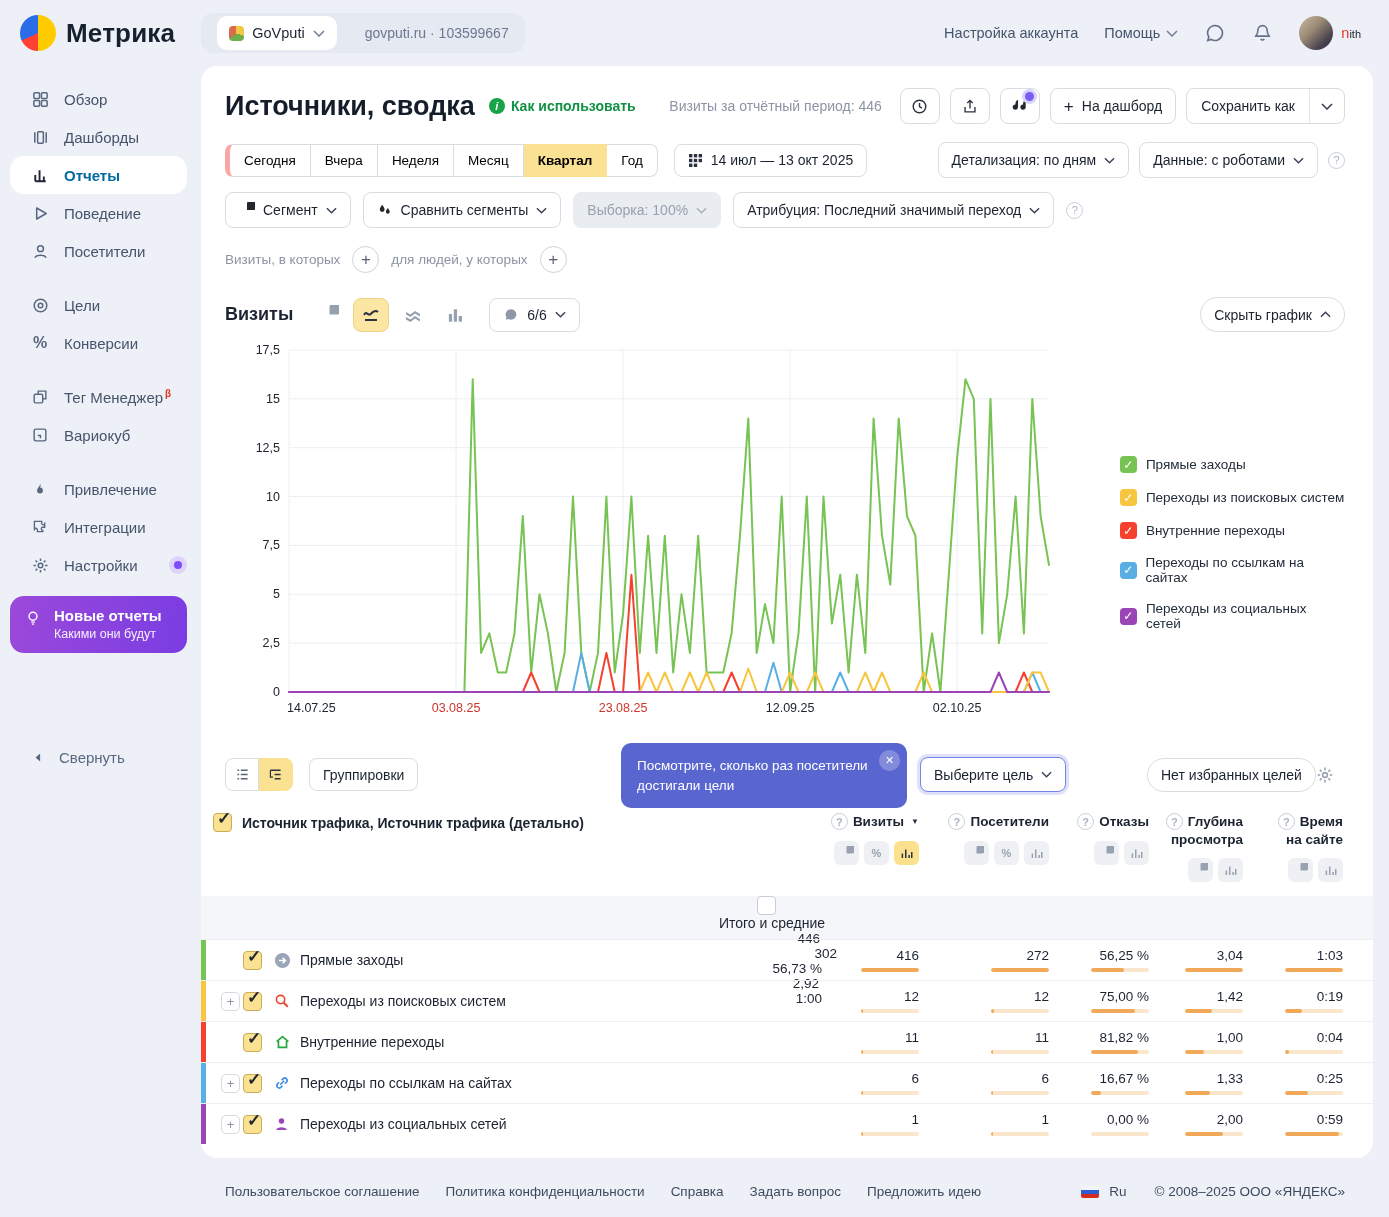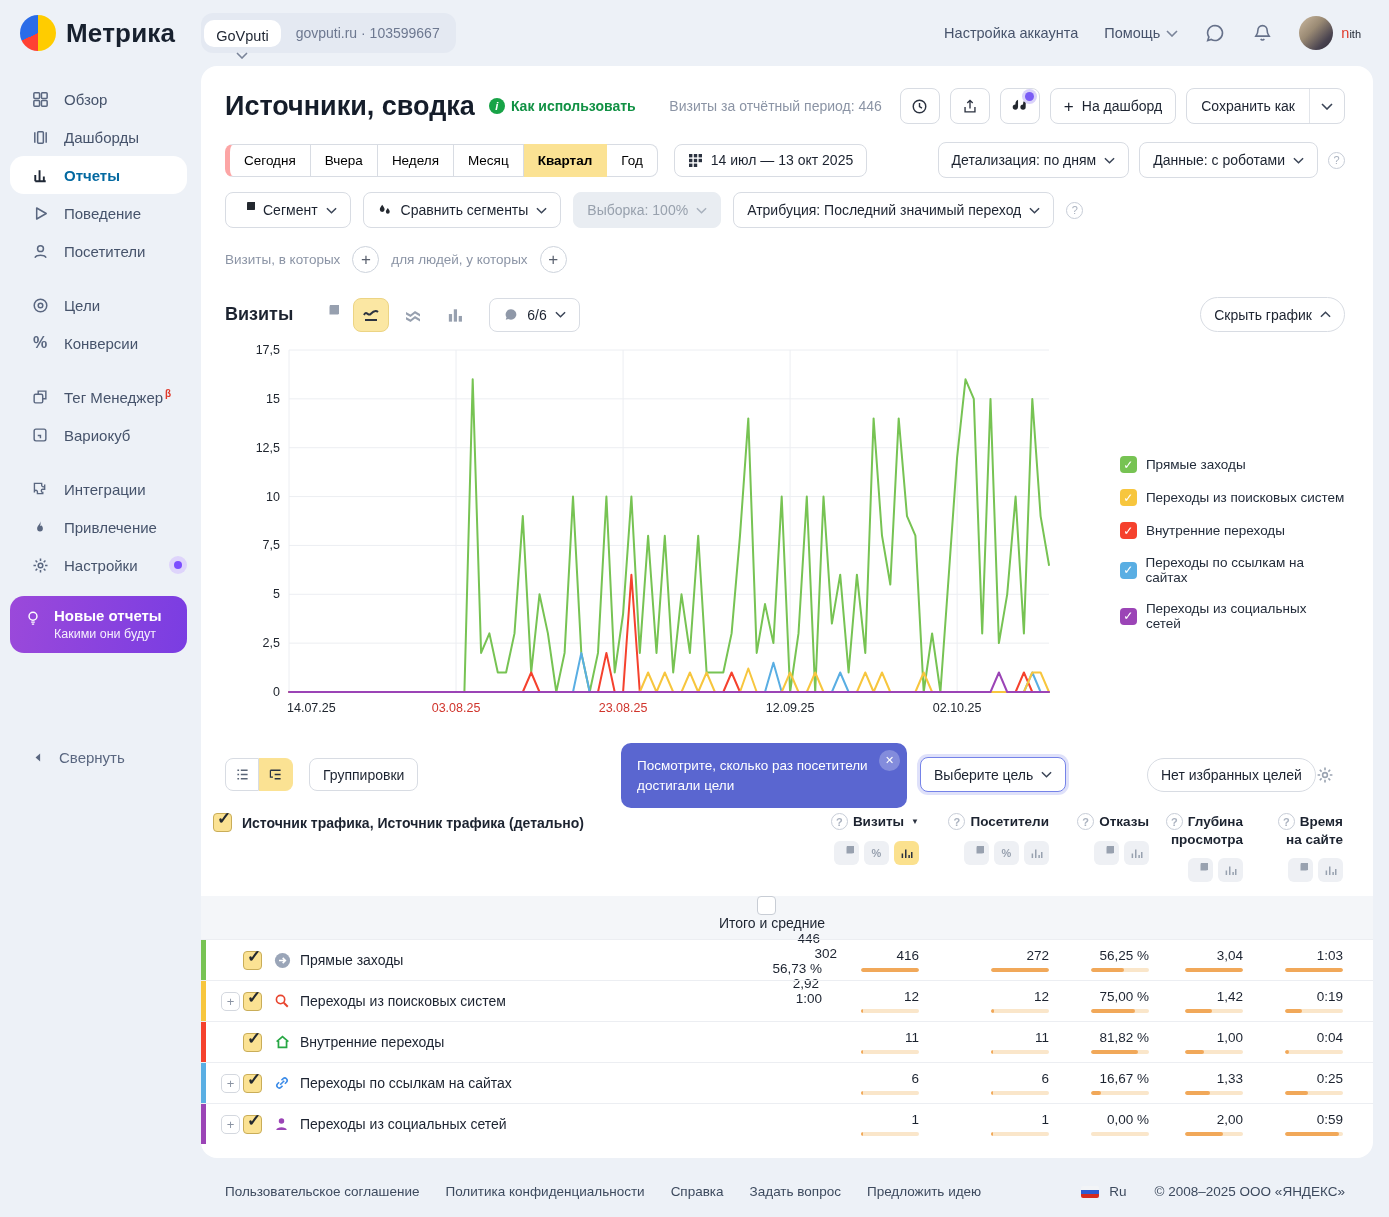--- a/index.html
+++ b/index.html
@@ -4,21 +4,21 @@
 <style>
   * { box-sizing: border-box; margin: 0; padding: 0; }
   html,body { width:1389px; height:1217px; overflow:hidden;
     font-family:"Liberation Sans", sans-serif; background:#edf1f7; color:#1c2330; }
   .topbar { height:66px; display:flex; align-items:center; padding:0 28px 0 20px; }
   .logo-wrap { display:flex; align-items:center; gap:10px; }
   .logo-circle { width:36px; height:36px; border-radius:50%;
     background:conic-gradient(#ffcc00 0 50%, #ff4133 50% 68%, #2b6ce8 68% 100%); }
   .brand { font-size:26px; font-weight:bold; letter-spacing:.2px; color:#17202e; }
   .counter-pill { margin-left:26px; display:flex; align-items:center; background:#e4e9f2; border-radius:12px; height:40px; padding-right:16px; }
-  .counter-main { background:#fff; border-radius:10px; height:27px; margin:3px; display:flex; align-items:center; gap:8px; padding:0 12px; cursor:pointer;flex-direction:column; }
+  .counter-main { background:#fff; border-radius:10px; height:34px; margin:16px; display:flex; align-items:center; gap:8px; padding:0 12px; cursor:pointer; }
   .favicon { width:15px; height:15px; border-radius:4px;
     background:conic-gradient(#f2c744 0 30%, #6db04b 30% 65%, #d96a4a 65%); }
   .counter-name { font-size:14.5px; color:#1c2330; }
   .counter-domain { font-size:14px; color:#6d7890; margin-left:12px; }
   .chev { display:inline-block; }
   .topbar-right { margin-left:auto; display:flex; align-items:center; gap:26px; color:#47536b; font-size:14.5px; }
   .top-link { cursor:pointer; }
   .help-link { display:flex; align-items:center; gap:6px; cursor:pointer; }
   .icon-btn { display:flex; align-items:center; justify-content:center; cursor:pointer; color:#66718a; }
   .avatar { width:34px; height:34px; border-radius:50%;
@@ -279,33 +279,33 @@
           <svg class="ic" width="18" height="18" viewBox="0 0 20 20" fill="none" stroke="currentColor" stroke-width="1.6">
             <rect x="3.5" y="3.5" width="13" height="13" rx="2"></rect>
             <path d="M7.5 10.5h3v3"></path>
           </svg>
         </span>
         <span>Вариокуб</span>
       </div>
       <div class="side-gap"></div>
       <div class="side-item">
         <span class="sicon">
+          <svg class="ic" width="18" height="19" viewBox="0 0 20 20" fill="none" stroke="currentColor" stroke-width="1.6">
+            <path d="M10 3c1.2 3-3.2 4.4-3.2 8.2a3.2 3.2 0 006.4 0c0-1.8-.8-2.8-1.4-3.8-.4 1-1.6 1.6-1.4.4.2-1.4.6-3.2-.4-4.8z" fill="currentColor" stroke="none"></path>
+          </svg>
+        </span>
+        <span>Привлечение</span>
+      </div>
+      <div class="side-item">
+        <span class="sicon">
           <svg class="ic" width="18" height="18" viewBox="0 0 20 20" fill="none" stroke="currentColor" stroke-width="1.6">
             <path d="M7.5 4h5v2.2a1.8 1.8 0 103.6 0H16v4.6h-2.2a1.8 1.8 0 100 3.6V16H7.5v-2.2a1.8 1.8 0 10-3.6 0H4V4z" transform="scale(.95)"></path>
           </svg>
         </span>
         <span>Интеграции</span>
-      </div>
-      <div class="side-item">
-        <span class="sicon">
-          <svg class="ic" width="18" height="19" viewBox="0 0 20 20" fill="none" stroke="currentColor" stroke-width="1.6">
-            <path d="M10 3c1.2 3-3.2 4.4-3.2 8.2a3.2 3.2 0 006.4 0c0-1.8-.8-2.8-1.4-3.8-.4 1-1.6 1.6-1.4.4.2-1.4.6-3.2-.4-4.8z" fill="currentColor" stroke="none"></path>
-          </svg>
-        </span>
-        <span>Привлечение</span>
       </div>
       <div class="side-item">
         <span class="sicon">
           <svg class="ic" width="19" height="19" viewBox="0 0 20 20" fill="none" stroke="currentColor" stroke-width="1.6">
             <circle cx="10" cy="10" r="2.4"></circle>
             <path d="M10 2.6v2.6M10 14.8v2.6M2.6 10h2.6M14.8 10h2.6M4.8 4.8l1.8 1.8M13.4 13.4l1.8 1.8M15.2 4.8l-1.8 1.8M6.6 13.4l-1.8 1.8"></path>
           </svg>
         </span>
         <span>Настройки</span>
         <span class="side-dot">

